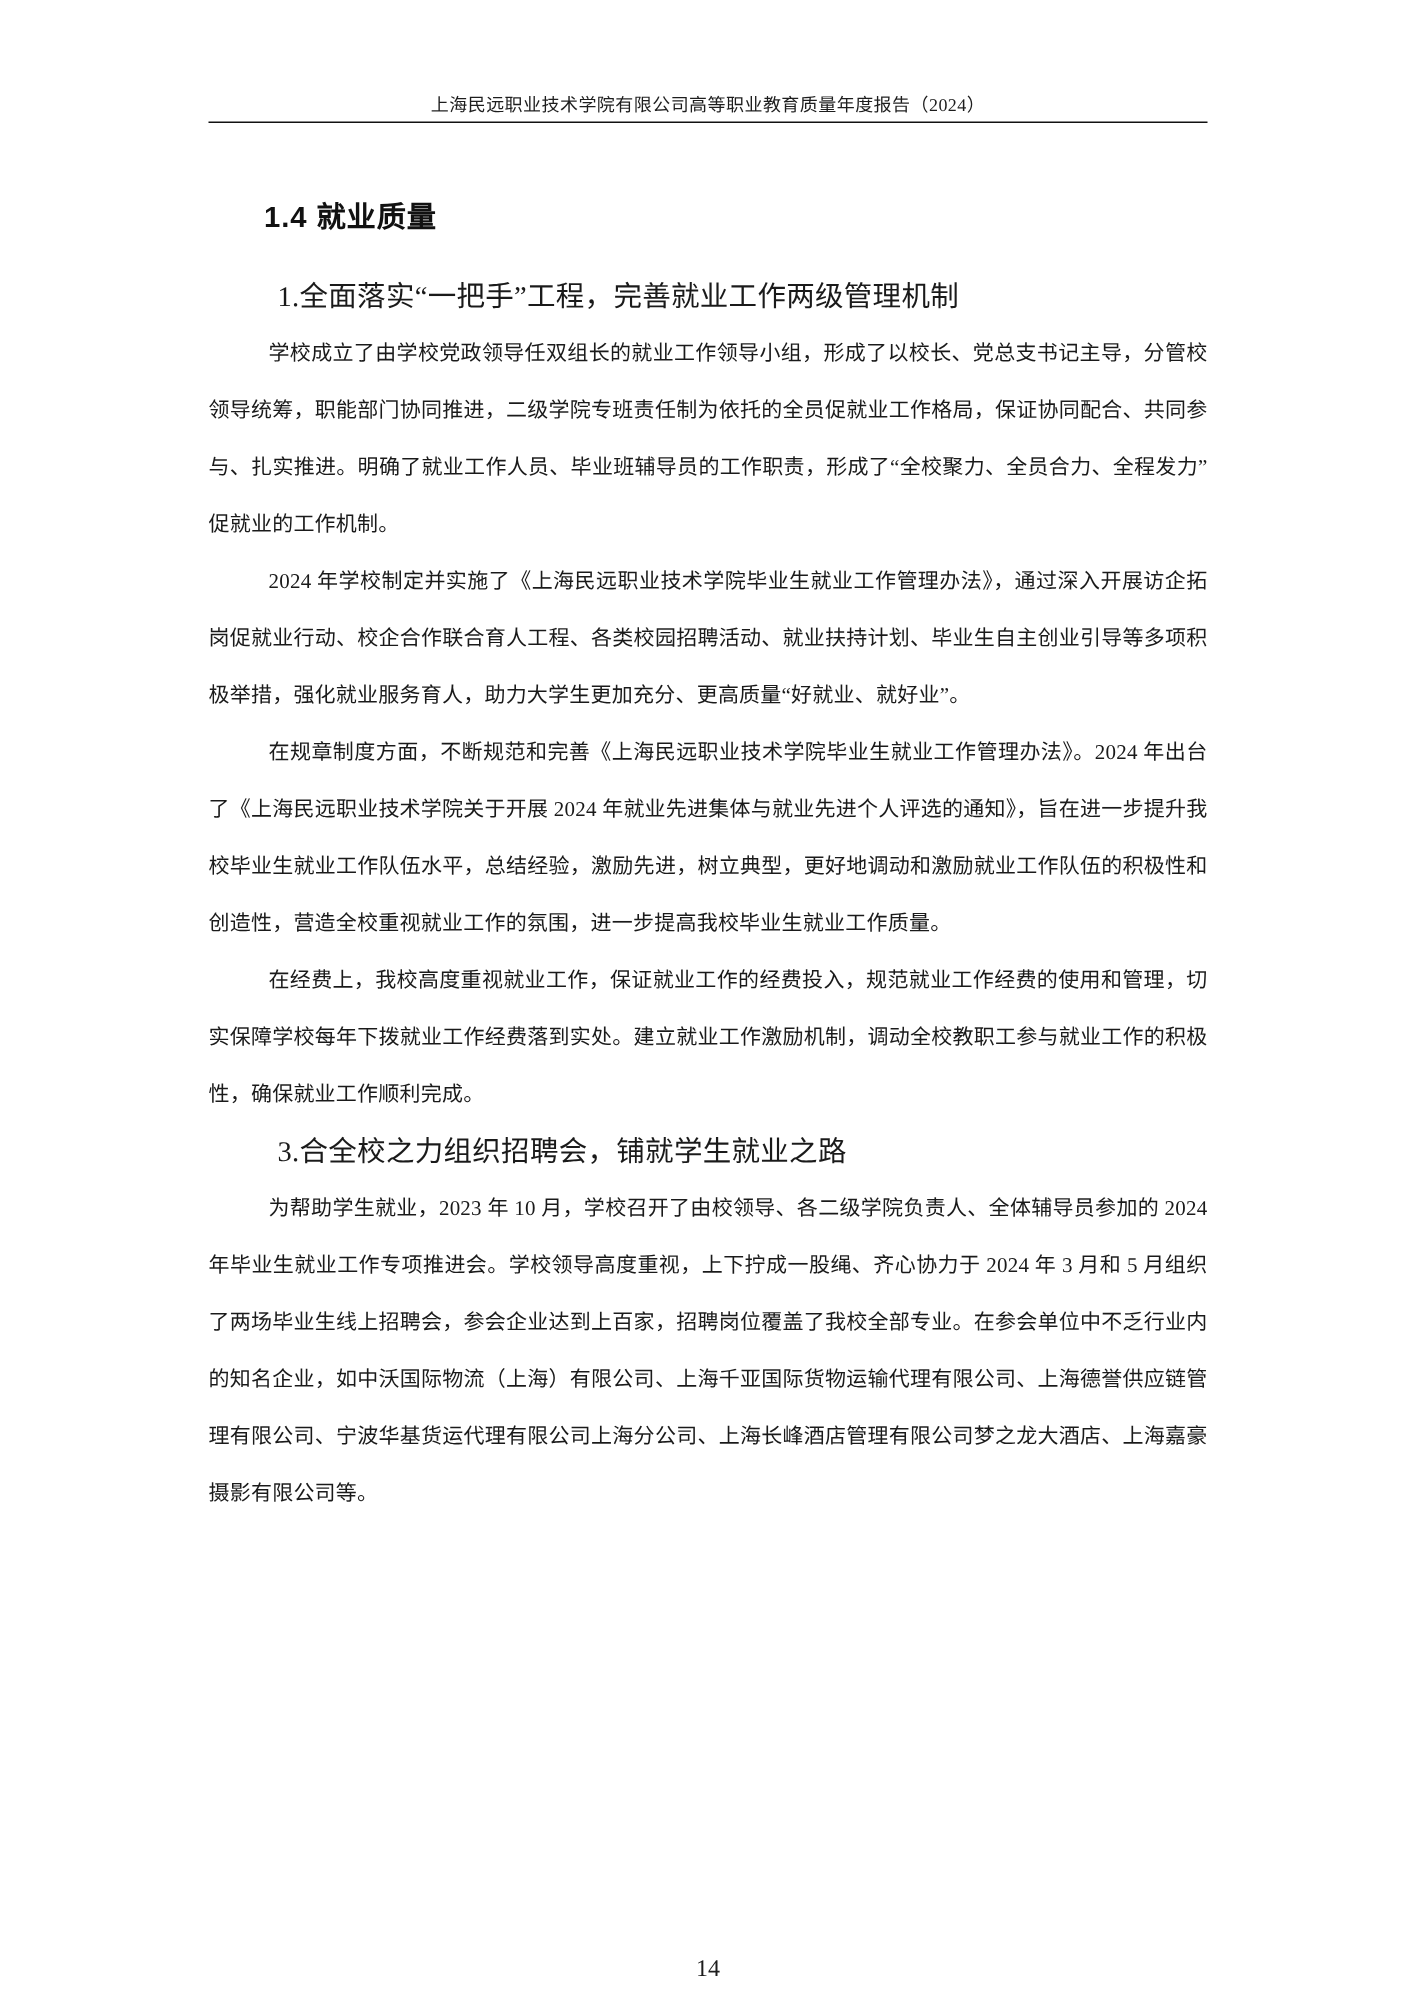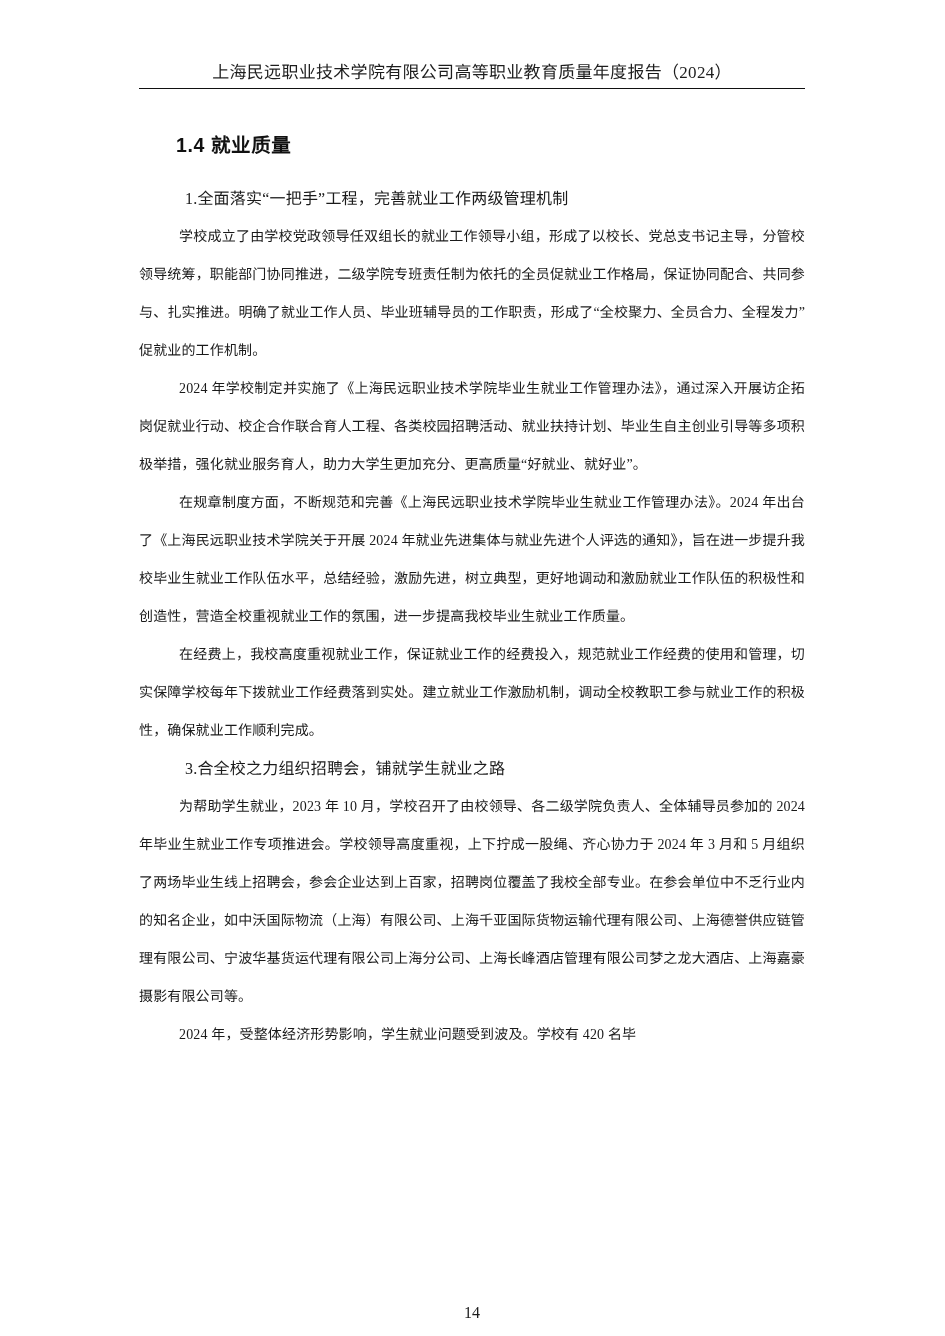--- a/index.html
+++ b/index.html
@@ -29,21 +29,21 @@
     position: absolute;
     left: 139px;
     top: 62px;
     width: 666px;
     box-sizing: border-box;
   }
 
   .page-header .header-text {
     display: block;
     text-align: center;
-    font-size: 17px;
+    font-size: 12px;
     line-height: 1.35;
     letter-spacing: 0.3px;
     color: #1d1d1d;
     white-space: nowrap;
     font-family: "Liberation Serif", "DejaVu Serif", serif;
   }
 
   .header-rule {
     margin-top: 3px;
     width: 100%;
@@ -67,21 +67,21 @@
     line-height: 38px;
     font-weight: bold;
     letter-spacing: 0.6px;
     font-family: "Liberation Sans", "DejaVu Sans", sans-serif;
     color: #111111;
   }
 
   p.sub-heading {
     margin: 0;
     padding: 0 0 0 46px;
-    font-size: 16px;
+    font-size: 19px;
     line-height: 38px;
     letter-spacing: 0.2px;
     color: #1a1a1a;
     white-space: nowrap;
   }
 
   p.body-para {
     margin: 0;
     padding: 0;
     text-indent: 40px;
@@ -129,21 +129,20 @@
 
     <p class="sub-heading">1.全面落实“一把手”工程，完善就业工作两级管理机制</p>
     <p class="body-para">学校成立了由学校党政领导任双组长的就业工作领导小组，形成了以校长、党总支书记主导，分管校领导统筹，职能部门协同推进，二级学院专班责任制为依托的全员促就业工作格局，保证协同配合、共同参与、扎实推进。明确了就业工作人员、毕业班辅导员的工作职责，形成了“全校聚力、全员合力、全程发力”促就业的工作机制。</p>
     <p class="body-para">2024 年学校制定并实施了《上海民远职业技术学院毕业生就业工作管理办法》，通过深入开展访企拓岗促就业行动、校企合作联合育人工程、各类校园招聘活动、就业扶持计划、毕业生自主创业引导等多项积极举措，强化就业服务育人，助力大学生更加充分、更高质量“好就业、就好业”。</p>
 
     <p class="body-para">在规章制度方面，不断规范和完善《上海民远职业技术学院毕业生就业工作管理办法》。2024 年出台了《上海民远职业技术学院关于开展 2024 年就业先进集体与就业先进个人评选的通知》，旨在进一步提升我校毕业生就业工作队伍水平，总结经验，激励先进，树立典型，更好地调动和激励就业工作队伍的积极性和创造性，营造全校重视就业工作的氛围，进一步提高我校毕业生就业工作质量。</p>
     <p class="body-para">在经费上，我校高度重视就业工作，保证就业工作的经费投入，规范就业工作经费的使用和管理，切实保障学校每年下拨就业工作经费落到实处。建立就业工作激励机制，调动全校教职工参与就业工作的积极性，确保就业工作顺利完成。</p>
 
     <p class="sub-heading">3.合全校之力组织招聘会，铺就学生就业之路</p>
     <p class="body-para">为帮助学生就业，2023 年 10 月，学校召开了由校领导、各二级学院负责人、全体辅导员参加的 2024 年毕业生就业工作专项推进会。学校领导高度重视，上下拧成一股绳、齐心协力于 2024 年 3 月和 5 月组织了两场毕业生线上招聘会，参会企业达到上百家，招聘岗位覆盖了我校全部专业。在参会单位中不乏行业内的知名企业，如中沃国际物流（上海）有限公司、上海千亚国际货物运输代理有限公司、上海德誉供应链管理有限公司、宁波华基货运代理有限公司上海分公司、上海长峰酒店管理有限公司梦之龙大酒店、上海嘉豪摄影有限公司等。</p>
-    <p class="body-para last-partial">2024 年，受整体经济形势影响，学生就业问题受到波及。学校有 420 名毕</p>
 
   </div>
 
   <div class="page-footer">
     <span class="folio">14</span>
   </div>
 
 </div>
 
 </body></html>

